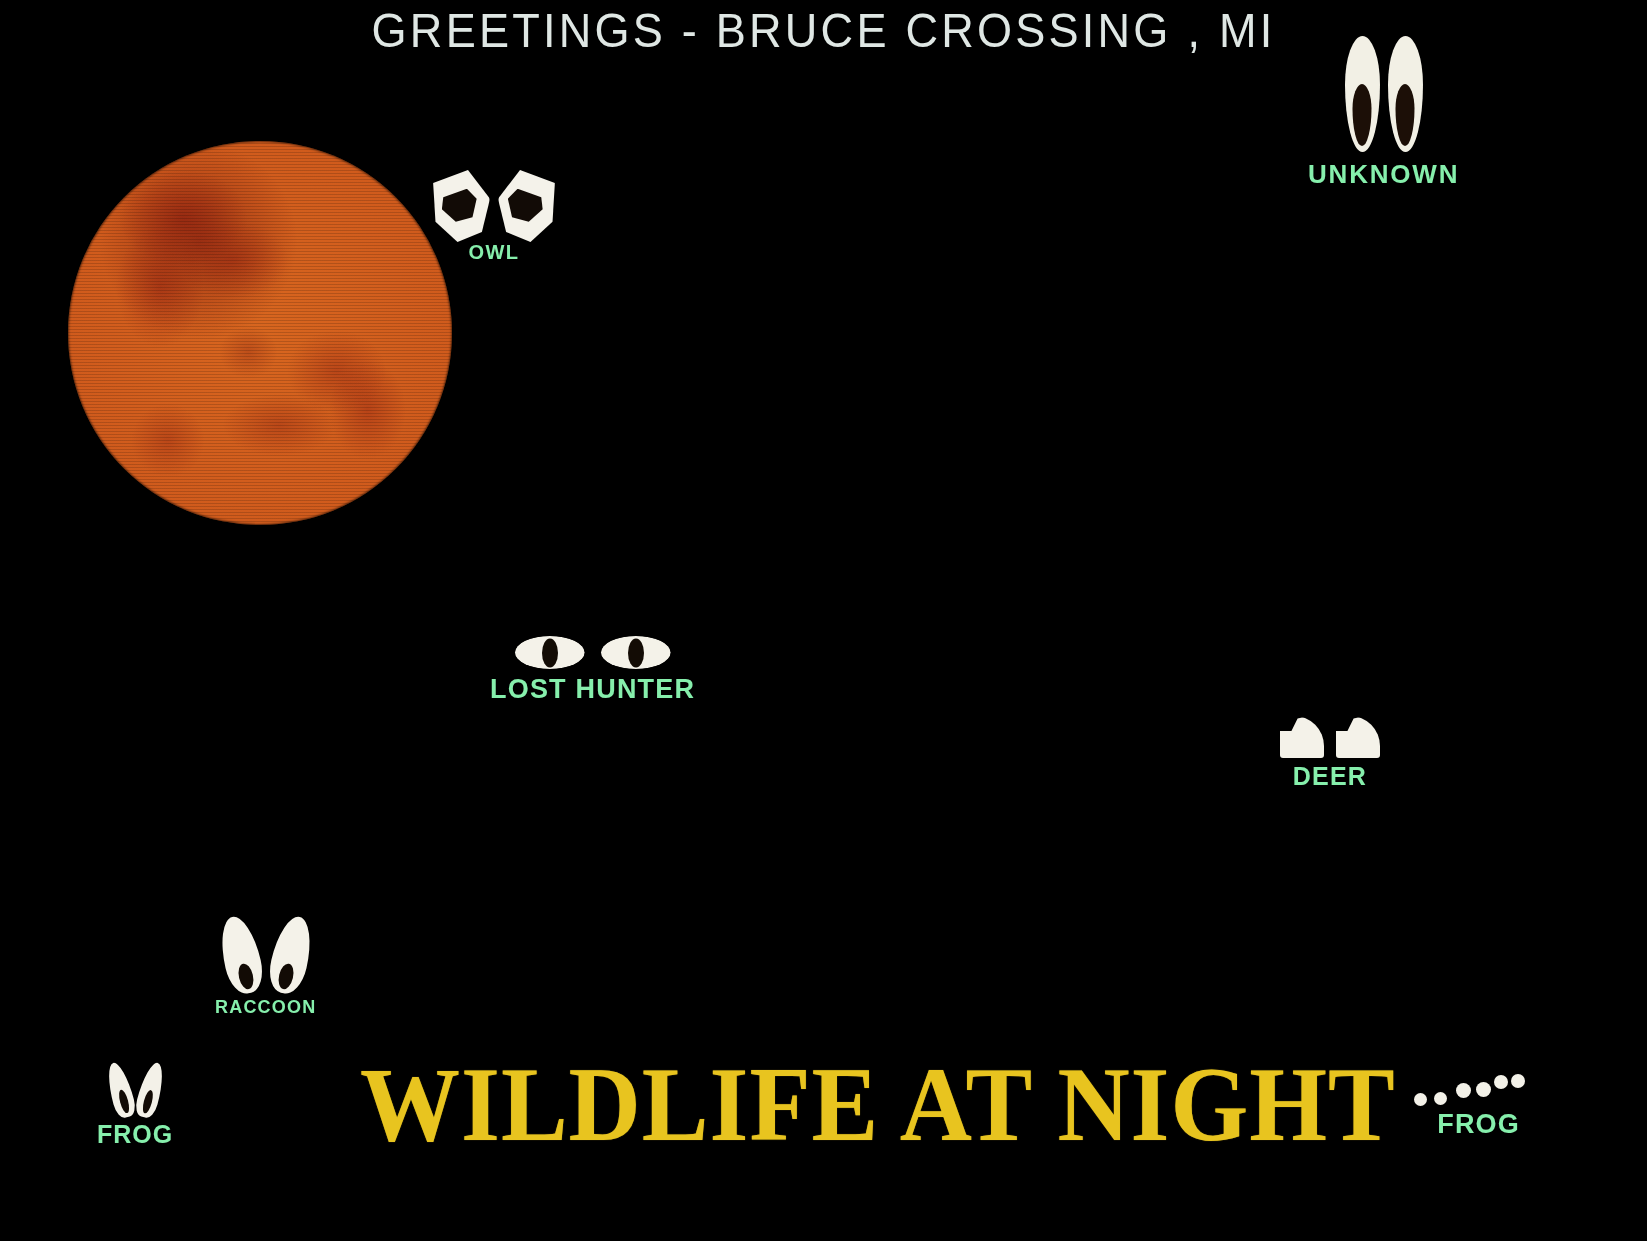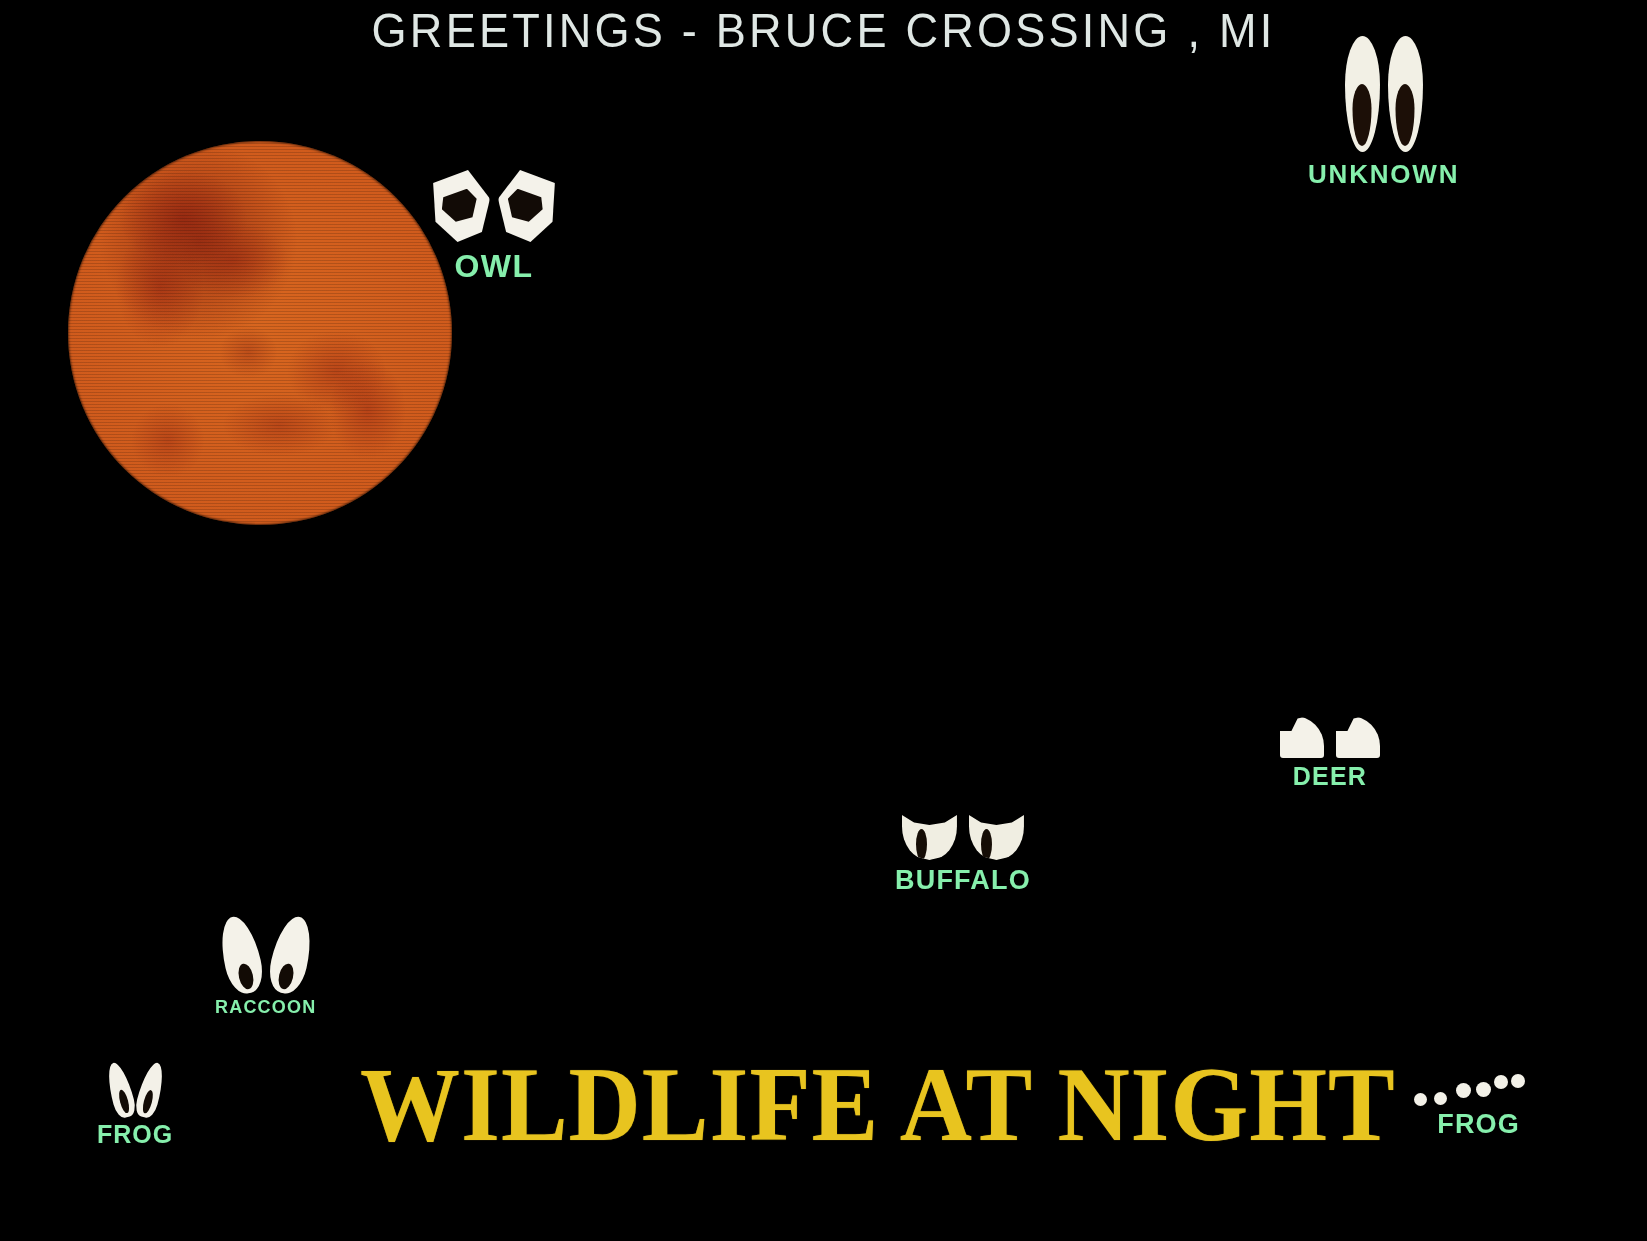--- a/index.html
+++ b/index.html
@@ -103,21 +103,21 @@
   .owl-eye .pupil {
     position: absolute;
     background: #120b06;
     width: 60%;
     height: 46%;
     left: 17%;
     top: 26%;
   }
   .owl-eye.left .pupil  { clip-path: polygon(4% 26%, 72% 0%, 100% 30%, 88% 86%, 40% 100%, 0% 62%); }
   .owl-eye.right .pupil { clip-path: polygon(28% 0%, 96% 26%, 100% 62%, 60% 100%, 12% 86%, 0% 30%); }
-  #grp-owl .eye-label { font-size: 32px; letter-spacing: 1.5px; margin-top: 8px; }
+  #grp-owl .eye-label { font-size: 20px; letter-spacing: 1.5px; }
 
   
   #grp-unknown { left: 1308px; top: 36px; }
   #grp-unknown .eyes-row { gap: 8px; }
   .unknown-eye {
     width: 35px;
     height: 116px;
     background: #f2f0e5;
     border-radius: 50% / 42% 42% 58% 58%;
     position: relative;
@@ -330,40 +330,40 @@
       <div class="unknown-eye left">
         <div class="pupil"></div>
       </div>
       <div class="unknown-eye right">
         <div class="pupil"></div>
       </div>
     </div>
     <div class="eye-label">UNKNOWN</div>
   </div>
 
+  <div class="eye-group" id="grp-losthunter">
+    <div class="eyes-row">
+      <div class="hunter-eye left">
+        <div class="pupil"></div>
+      </div>
+      <div class="hunter-eye right">
+        <div class="pupil"></div>
+      </div>
+    </div>
+    <div class="eye-label">LOST HUNTER</div>
+  </div>
 
   <div class="eye-group" id="grp-deer">
     <div class="eyes-row">
       <div class="deer-eye left"></div>
       <div class="deer-eye right"></div>
     </div>
     <div class="eye-label">DEER</div>
   </div>
 
-  <div class="eye-group" id="grp-buffalo">
-    <div class="eyes-row">
-      <div class="buffalo-eye left">
-        <div class="pupil"></div>
-      </div>
-      <div class="buffalo-eye right">
-        <div class="pupil"></div>
-      </div>
-    </div>
-    <div class="eye-label">BUFFALO</div>
-  </div>
 
   <div class="eye-group" id="grp-raccoon">
     <div class="eyes-row">
       <div class="raccoon-eye left">
         <div class="pupil"></div>
       </div>
       <div class="raccoon-eye right">
         <div class="pupil"></div>
       </div>
     </div>

